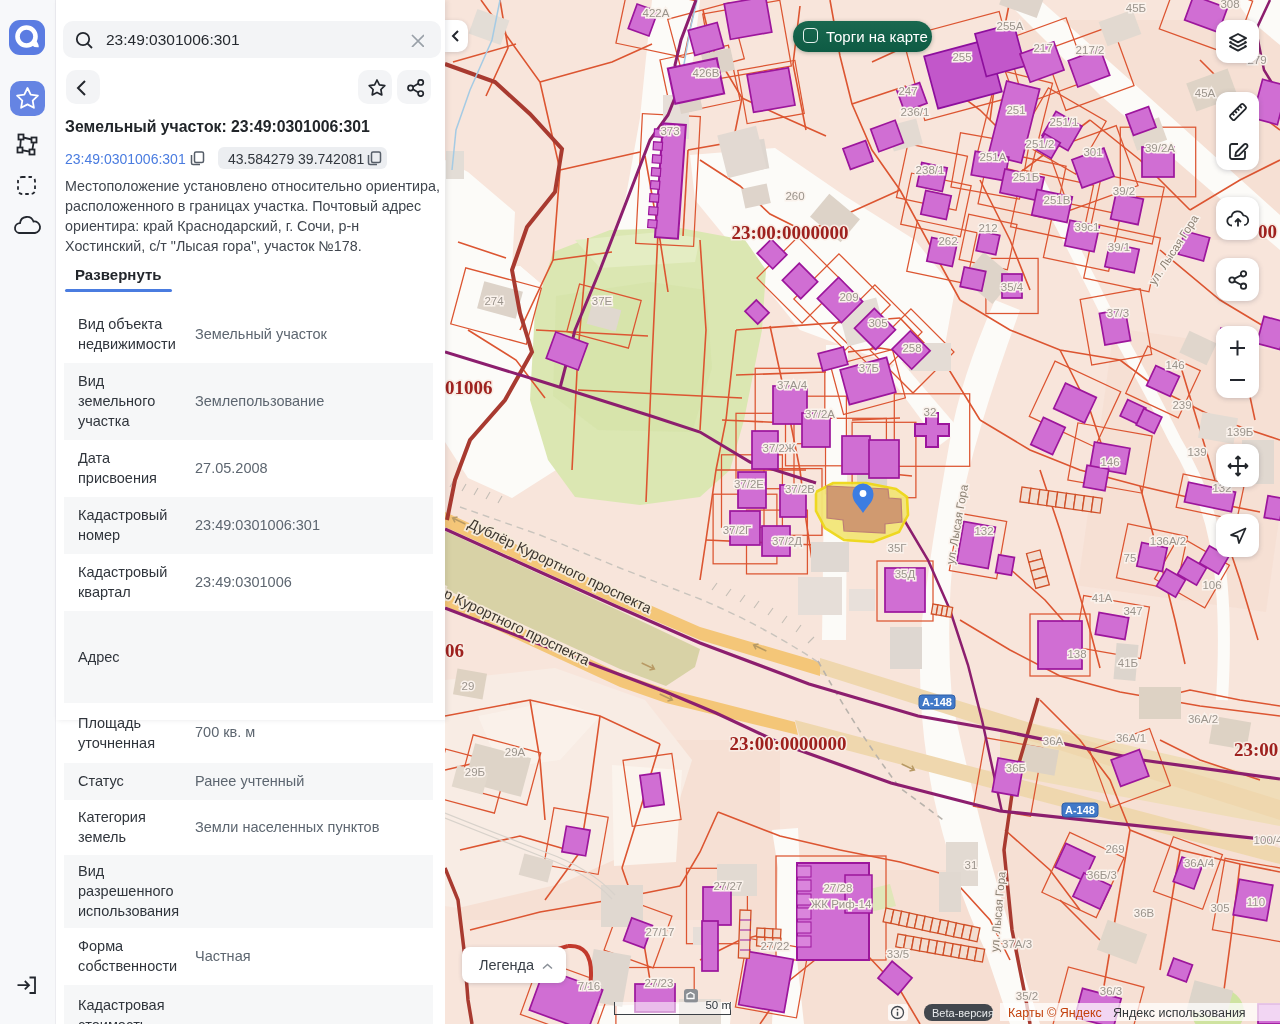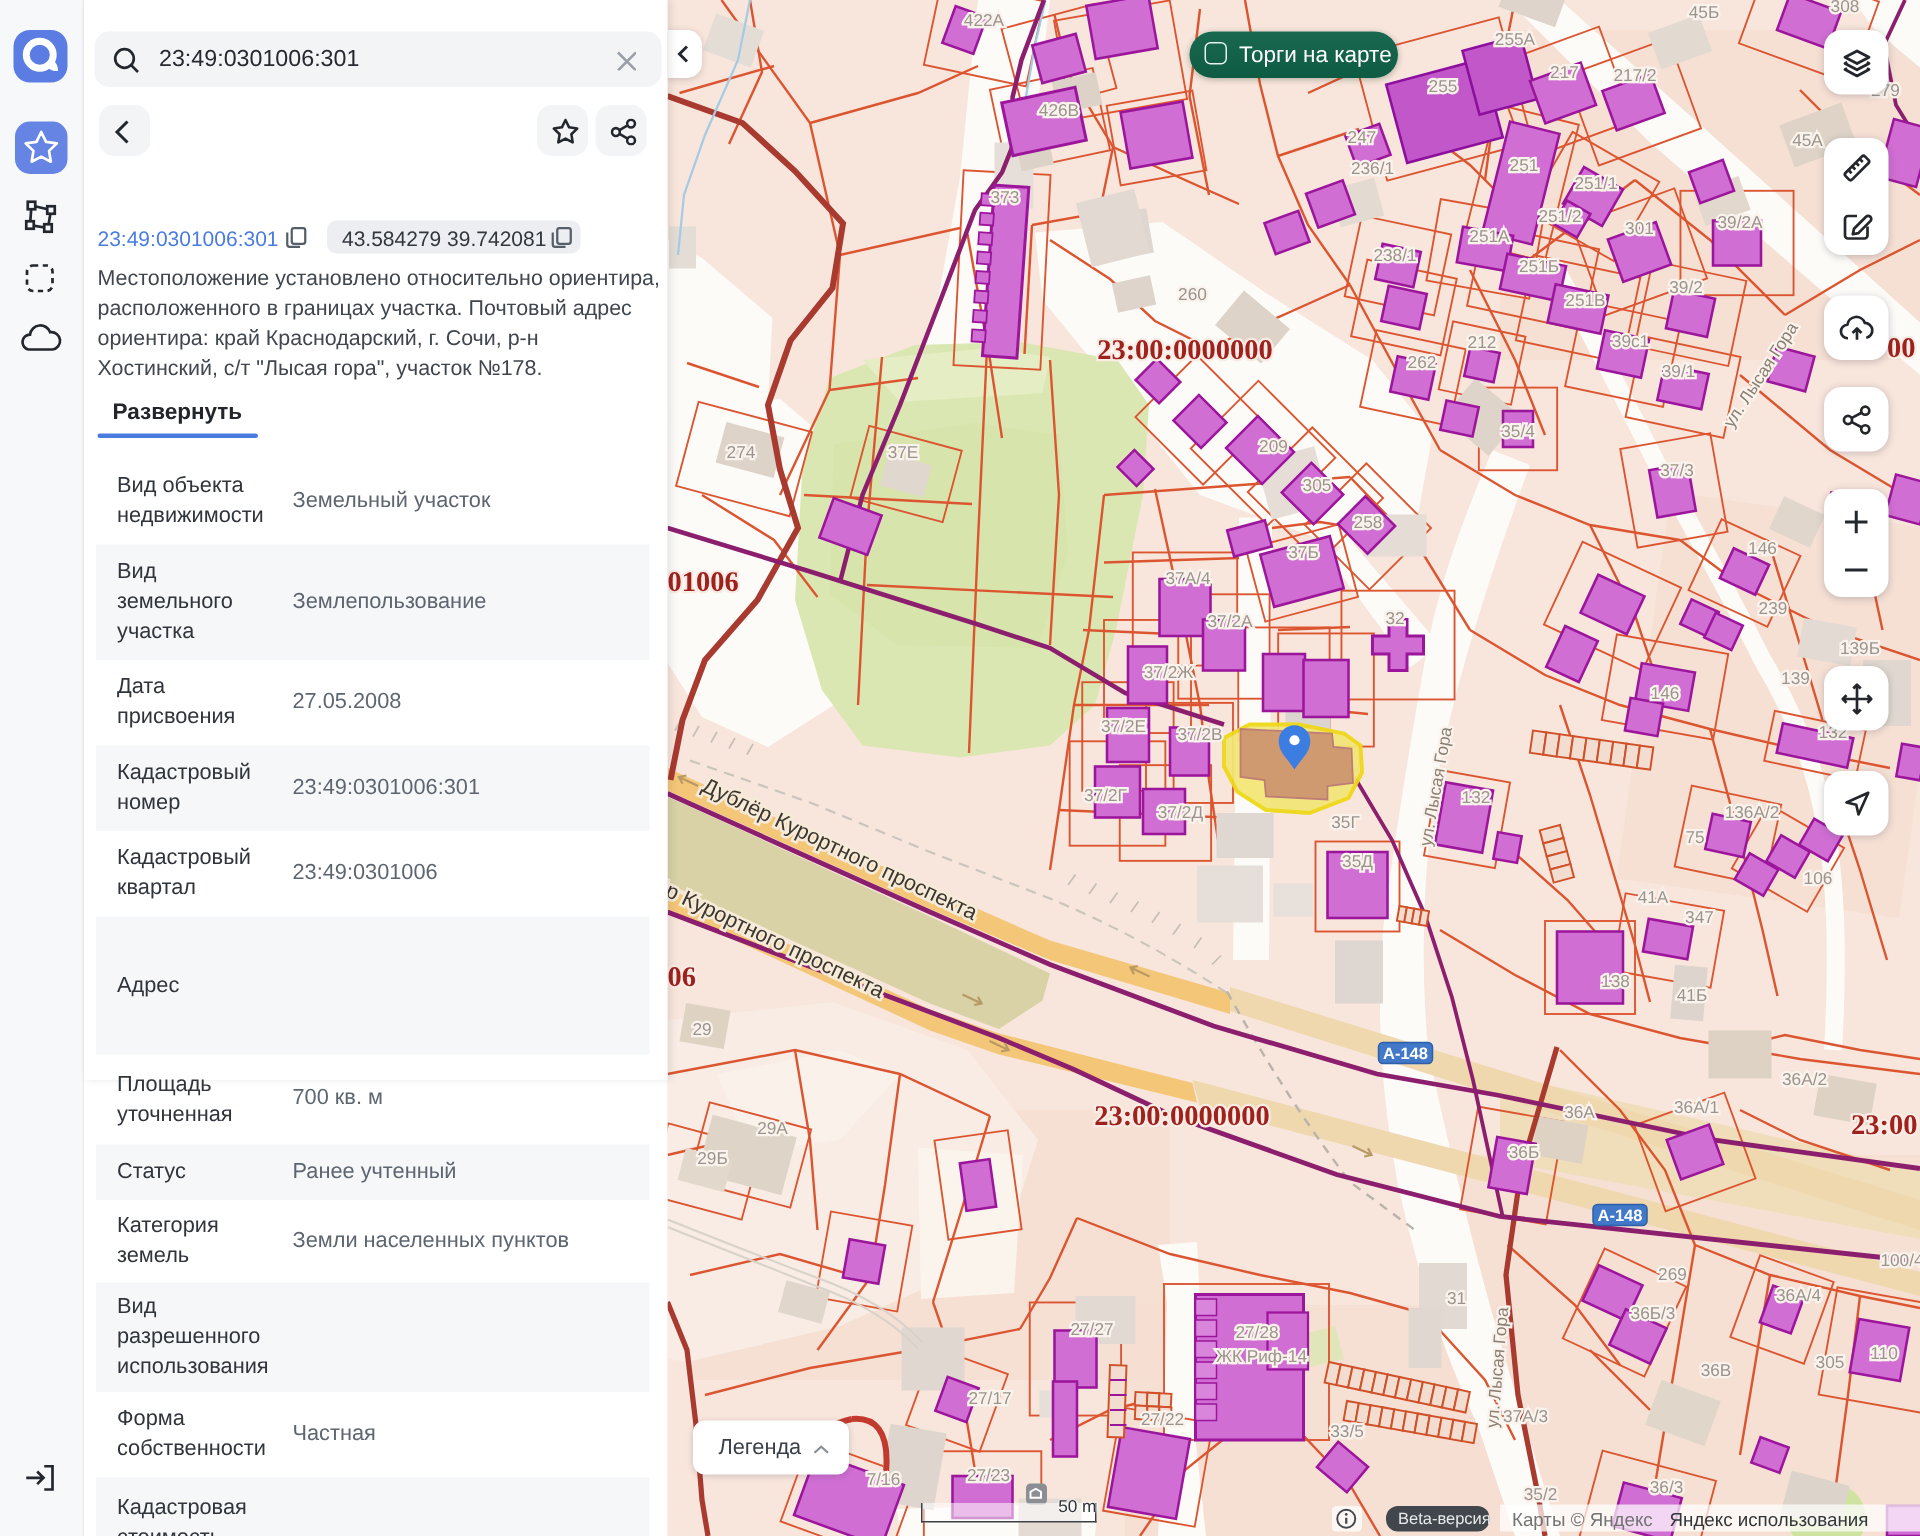--- a/index.html
+++ b/index.html
@@ -54,20 +54,21 @@
   <div class="btn" style="left:341px;top:70px;width:34px;height:34px"></div>
   <svg style="position:absolute;left:351px;top:79px" width="18" height="18">
       <g fill="none" stroke="#23272e" stroke-width="1.7">
         <circle cx="13.7" cy="3.4" r="2.6"></circle>
         <circle cx="3.6" cy="9" r="2.6"></circle>
         <circle cx="13.7" cy="14.6" r="2.6"></circle>
         <path d="M6,7.8 L11.4,4.6 M6,10.2 L11.4,13.4"></path>
       </g>
     </svg>
 
+  <div style="position:absolute;left:9px;top:118px;font-size:15.8px;font-weight:bold;color:#212529">Земельный участок: 23:49:0301006:301</div>
 
   <div style="position:absolute;left:9px;top:151px;font-size:14px;color:#4a7ce0">23:49:0301006:301</div>
   <svg style="position:absolute;left:134px;top:151px" width="15" height="15">
       <g fill="none" stroke="#565e68" stroke-width="1.5">
         <rect x="4.5" y="1" width="9" height="10.5" rx="1.5"></rect>
         <path d="M1.5,4 v8 a1.5,1.5 0 0 0 1.5,1.5 h7"></path>
       </g>
     </svg>
   <div style="position:absolute;left:162px;top:147px;width:169px;height:22px;background:#eceef1;border-radius:6px"></div>
   <div style="position:absolute;left:172px;top:151px;font-size:14px;color:#32373e">43.584279 39.742081</div>
@@ -745,15 +746,15 @@
 
   <div style="position:absolute;left:443px;top:1004px;width:20px;height:17px;background:rgba(255,255,255,.75);border-radius:3px"></div>
   <svg style="position:absolute;left:445px;top:1005px" width="15" height="15">
       <circle cx="7.5" cy="7.5" r="6" fill="none" stroke="#43484e" stroke-width="1.3"></circle>
       <path d="M7.5,6.8 v4" stroke="#43484e" stroke-width="1.5"></path>
       <circle cx="7.5" cy="4.6" r="0.9" fill="#43484e"></circle>
     </svg>
   <div style="position:absolute;left:479px;top:1004px;width:69px;height:17px;background:#42474e;border-radius:8px"></div>
   <div style="position:absolute;left:487px;top:1007px;font-size:11px;color:#e8eaec">Beta-версия</div>
   <div style="position:absolute;left:555px;top:1003px;width:280px;height:18px;background:rgba(255,255,255,.72)"></div>
-  <div style="position:absolute;left:563px;top:1006px;font-size:12.5px;color:#737373">Карты © Яндекс</div>
+  <div style="position:absolute;left:563px;top:1006px;font-size:12.5px;color:#c2410c">Карты © Яндекс</div>
   <div style="position:absolute;left:668px;top:1006px;font-size:12.5px;color:#333639">Яндекс использования</div>
 </div>
 
 </body></html>

